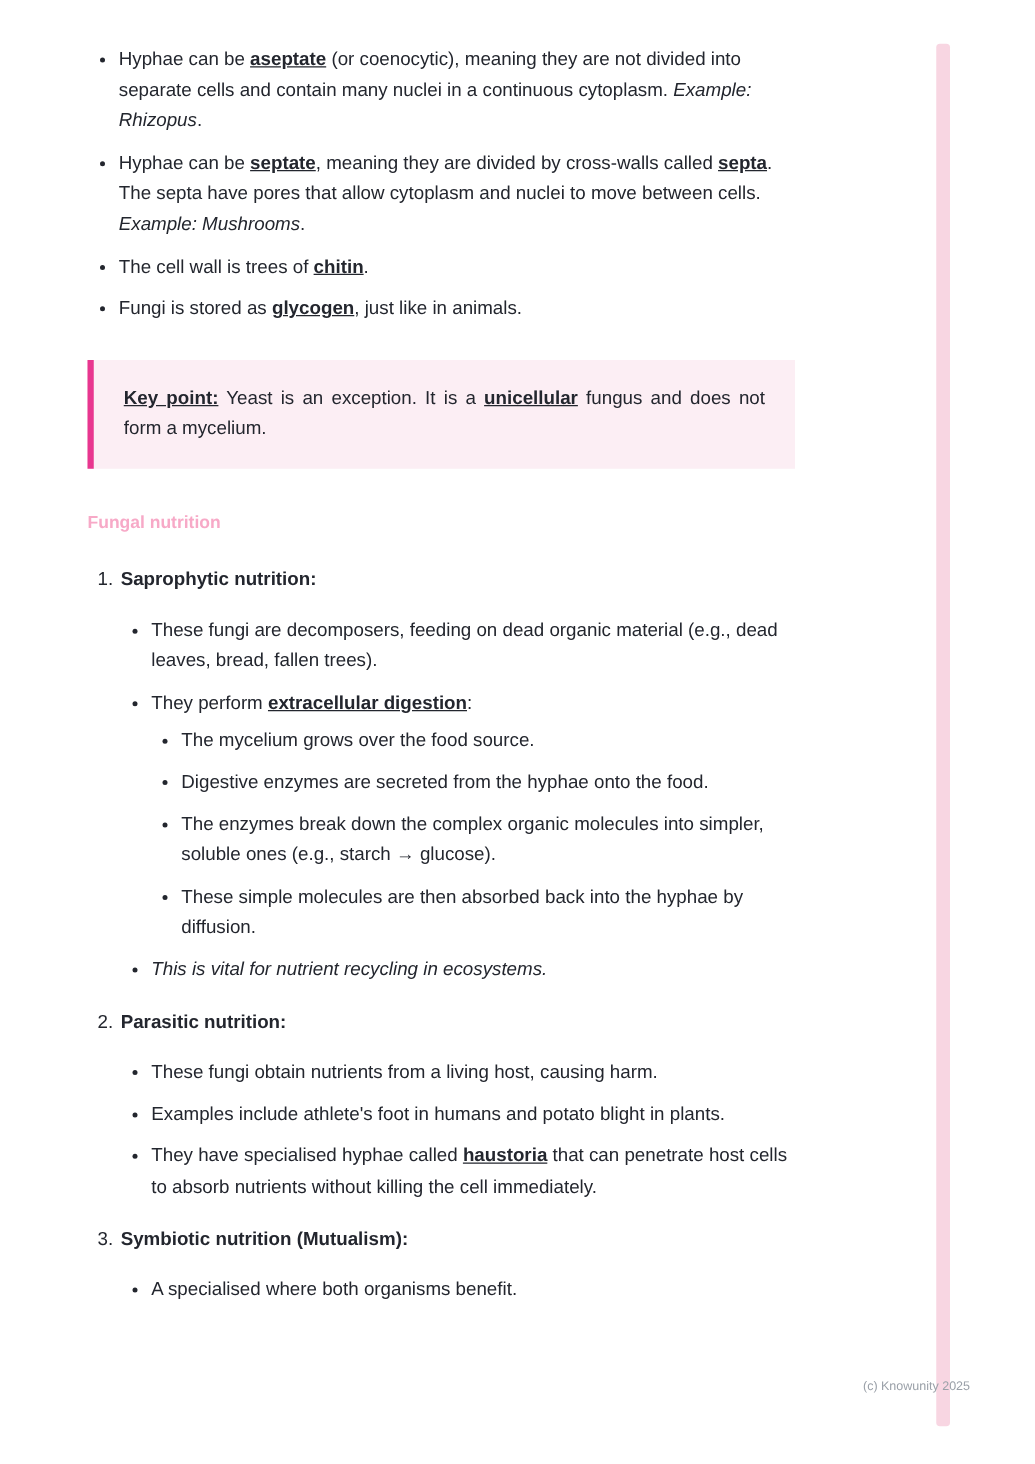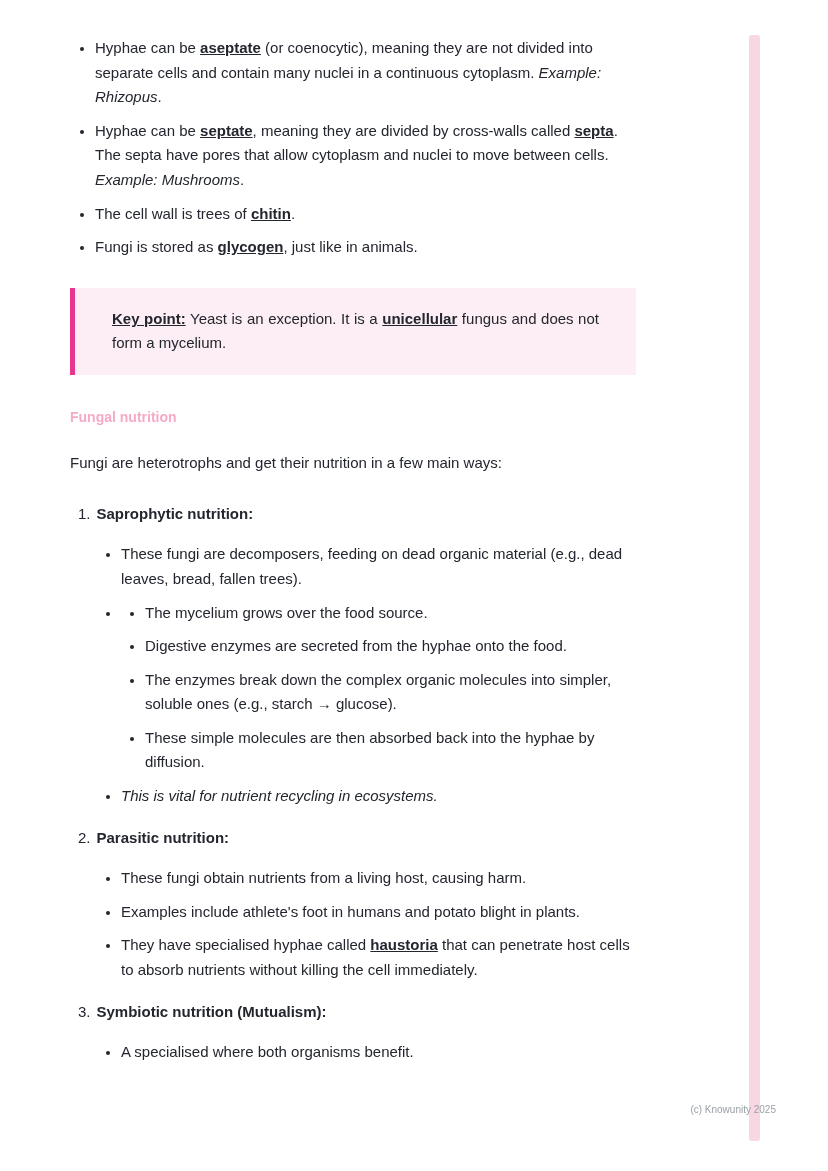--- a/index.html
+++ b/index.html
@@ -29,21 +29,21 @@
   ul.lvl2 { padding-left: 51px; margin-top: 16px; }
   ul.lvl3 { padding-left: 24px; margin-top: 5px; }
   ul.bullets > li { margin-bottom: 9px; }
   ul.bullets > li:last-child { margin-bottom: 0; }
   ul.bullets li::marker { color: var(--text, #23262e); font-size: 14px; }
 
   .keypoint {
     margin-top: 28px;
     background: var(--keypoint-bg, #fceef4);
     border-left: 5px solid var(--accent-pink, #e8368f);
-    padding: 19px 37px;
+    padding: 19px 24px;
     text-align: justify;
   }
 
   .heading {
     margin-top: 33px;
     font-size: 14px;
     font-weight: 700;
     color: var(--heading-pink, #f7a9c7);
     line-height: 1.3;
   }
@@ -87,29 +87,29 @@
       <li><span class="t"><span>The cell wall is trees of </span><span class="b">chitin</span><span>.</span></span></li>
       <li><span class="t"><span>Fungi is stored as </span><span class="b">glycogen</span><span>, just like in animals.</span></span></li>
     </ul>
 
     <div class="keypoint">
       <p class="t"><span class="b">Key point:</span><span> Yeast is an exception. It is a </span><span class="b">unicellular</span><span> fungus and does not form a mycelium.</span></p>
     </div>
 
     <h2 class="heading">Fungal nutrition</h2>
 
-    <p class="lead">Fungi are heterotrophs and get their nutrition in a few main ways:</p>
 
     <ol class="numbered">
 
       <li>
         <p class="numline"><span class="num">1.</span><span class="title">Saprophytic nutrition:</span></p>
         <ul class="bullets lvl2">
           <li><span class="t"><span>These fungi are decomposers, feeding on dead organic material (e.g., dead leaves, bread, fallen trees).</span></span></li>
           <li>
+            <span class="t"><span>They perform </span><span class="b">extracellular digestion</span><span>:</span></span>
             <ul class="bullets lvl3">
               <li><span class="t"><span>The mycelium grows over the food source.</span></span></li>
               <li><span class="t"><span>Digestive enzymes are secreted from the hyphae onto the food.</span></span></li>
               <li><span class="t"><span>The enzymes break down the complex organic molecules into simpler, soluble ones (e.g., starch → glucose).</span></span></li>
               <li><span class="t"><span>These simple molecules are then absorbed back into the hyphae by diffusion.</span></span></li>
             </ul>
           </li>
           <li><span class="t"><span class="i">This is vital for nutrient recycling in ecosystems.</span></span></li>
         </ul>
       </li>

